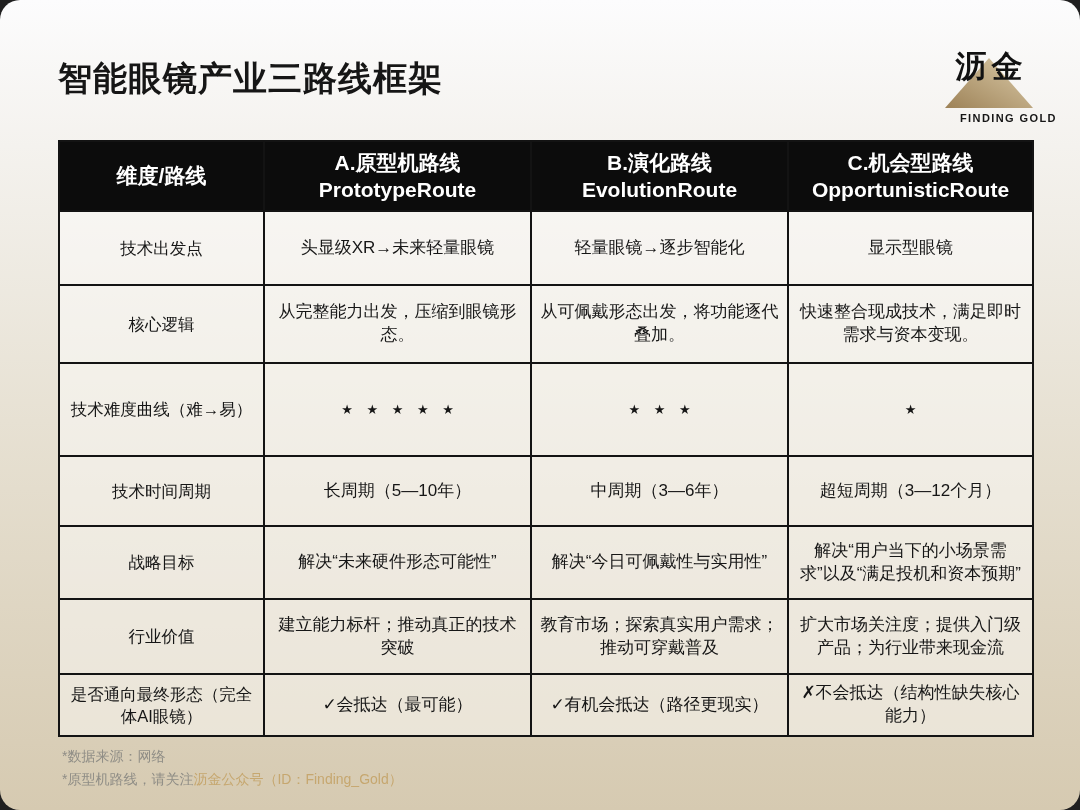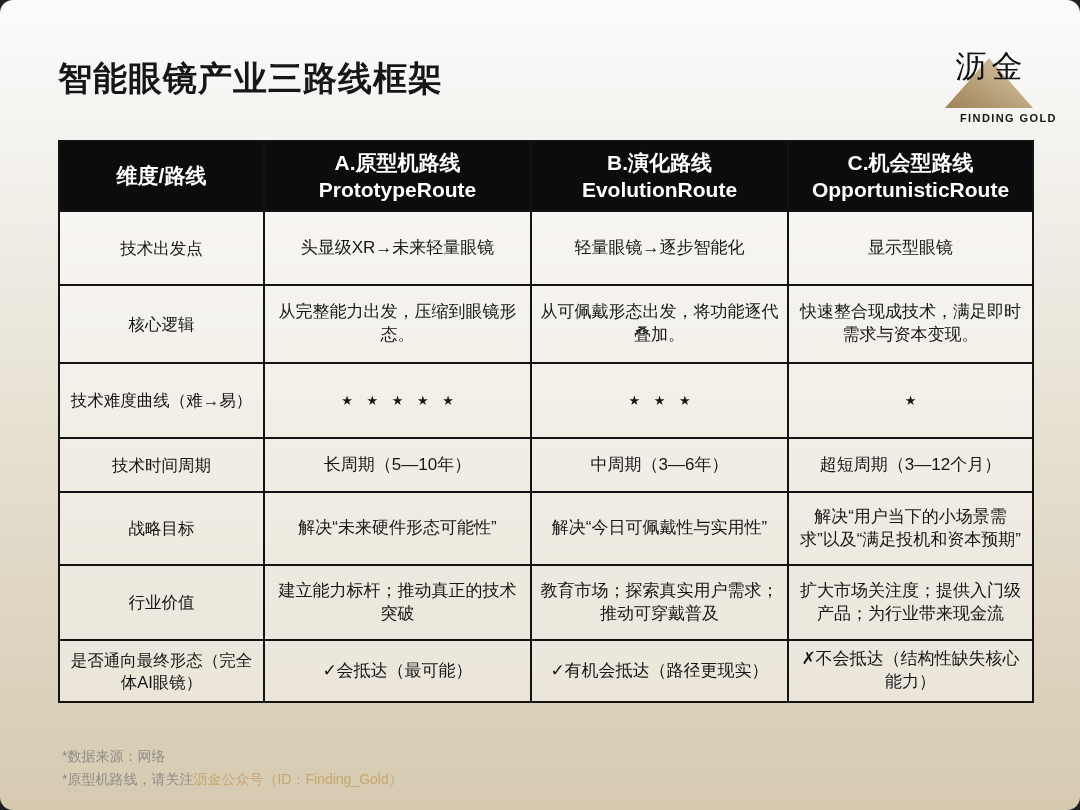--- a/index.html
+++ b/index.html
@@ -5,39 +5,39 @@
   html,body{margin:0;padding:0;}
   body{
     width:1080px;height:810px;
     background:#202020;
     font-family:"Liberation Sans","DejaVu Sans",sans-serif;
     -webkit-font-smoothing:antialiased;
   }
   .card{
     position:relative;
     width:1080px;height:810px;
-    border-radius:13px;
+    border-radius:20px;
     overflow:hidden;
     background:linear-gradient(180deg,#fcfcfd 0%,#f4f2ee 18%,#e7e1d3 52%,#d6cab1 100%);
   }
   .page-title{
     position:absolute;
     left:58px;top:56px;
     font-size:34px;
     font-weight:800;
     color:#161616;
     letter-spacing:1px;
   }
   
   .logo{position:absolute;top:42px;right:46px;width:90px;height:82px;}
   .logo-tri{position:absolute;left:1px;top:16px;width:88px;height:50px;}
   .logo-name{
     position:absolute;left:0;top:4px;width:100%;
     text-align:center;
-    font-size:31px;font-weight:400;color:#111;
+    font-size:31px;font-weight:700;color:#111;
     letter-spacing:5px;text-indent:5px;
   }
   .logo-sub{
     position:absolute;left:16px;bottom:0;width:100%;
     text-align:center;
     font-size:11px;font-weight:700;color:#161616;
     letter-spacing:1.4px;white-space:nowrap;
   }
   
   table.matrix{
@@ -135,27 +135,27 @@
         <td>头显级XR→未来轻量眼镜</td>
         <td>轻量眼镜→逐步智能化</td>
         <td>显示型眼镜</td>
       </tr>
       <tr style="height:78px">
         <td class="dim">核心逻辑</td>
         <td>从完整能力出发，压缩到眼镜形态。</td>
         <td>从可佩戴形态出发，将功能逐代叠加。</td>
         <td>快速整合现成技术，满足即时需求与资本变现。</td>
       </tr>
-      <tr style="height:75px">
+      <tr style="height:93px">
         <td class="dim">技术难度曲线（难→易）</td>
         <td class="stars">★ ★ ★ ★ ★</td>
         <td class="stars">★ ★ ★</td>
         <td class="stars">★</td>
       </tr>
-      <tr style="height:54px">
+      <tr style="height:70px">
         <td class="dim">技术时间周期</td>
         <td>长周期（5—10年）</td>
         <td>中周期（3—6年）</td>
         <td>超短周期（3—12个月）</td>
       </tr>
       <tr style="height:73px">
         <td class="dim">战略目标</td>
         <td>解决“未来硬件形态可能性”</td>
         <td>解决“今日可佩戴性与实用性”</td>
         <td>解决“用户当下的小场景需求”以及“满足投机和资本预期”</td>

